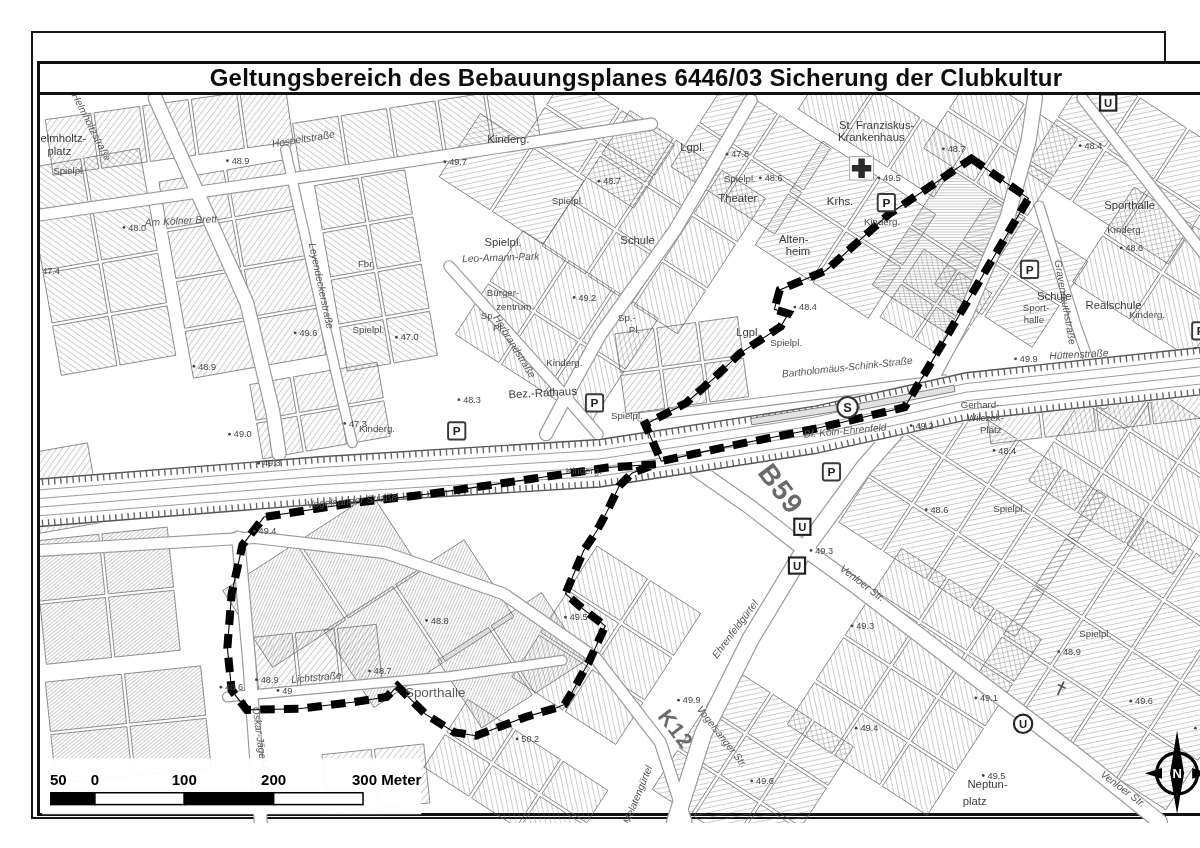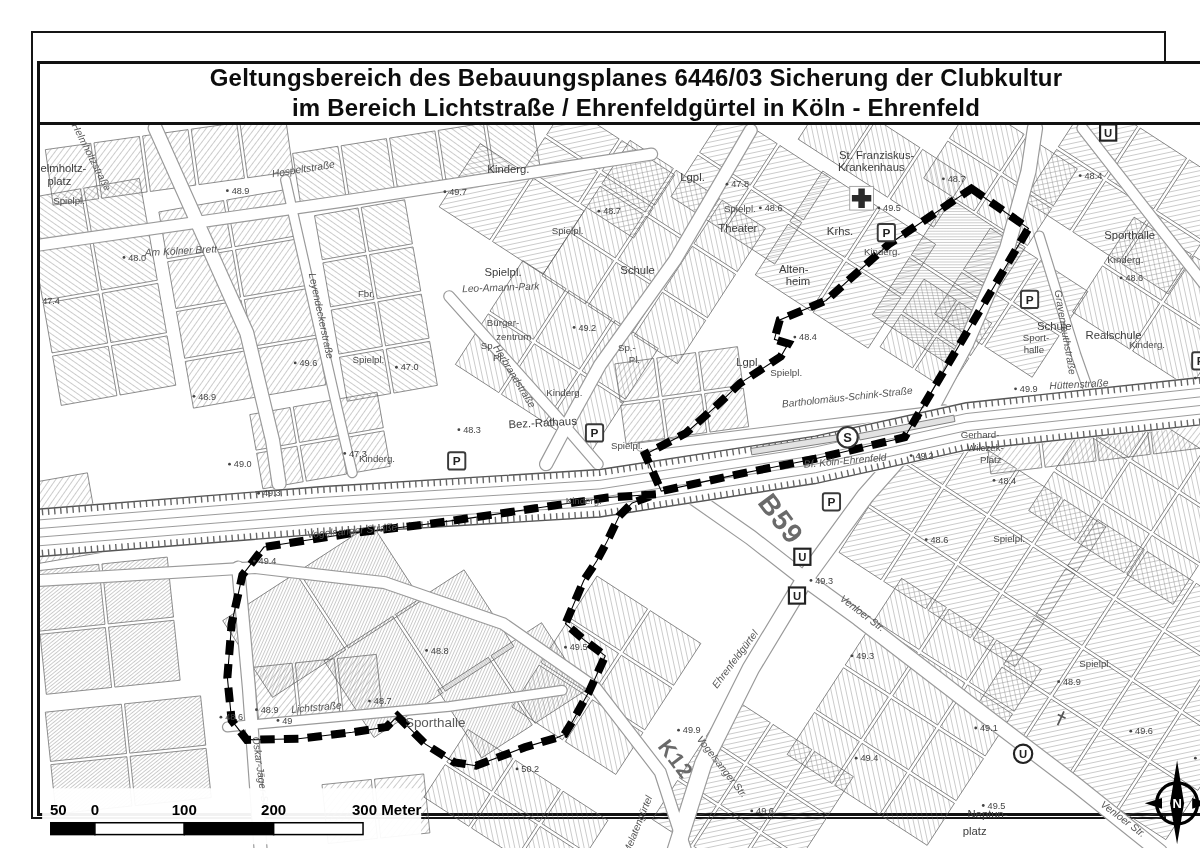--- a/index.html
+++ b/index.html
@@ -21,21 +21,20 @@
   .icon-letter{font-weight:bold;fill:#222;}
 </style>
 </head>
 <body>
 
 <div class="outer-line"></div>
 
 <div class="inner-box">
   <div class="title-band">
     <div class="title-line">Geltungsbereich des Bebauungsplanes 6446/03 Sicherung der Clubkultur</div>
-    <div class="title-line">im Bereich Lichtstraße / Ehrenfeldgürtel in Köln - Ehrenfeld</div>
   </div>
   <div class="map-wrap">
     <svg id="map" viewBox="40 137 1107 676" preserveAspectRatio="none">
         <defs>
           <pattern id="hA" width="4.5" height="4.5" patternUnits="userSpaceOnUse" patternTransform="rotate(45)">
             <line x1="0" y1="0" x2="0" y2="4.5" stroke="#6e6e6e" stroke-width="0.65"></line>
           </pattern>
           <pattern id="hB" width="4.5" height="4.5" patternUnits="userSpaceOnUse" patternTransform="rotate(-45)">
             <line x1="0" y1="0" x2="0" y2="4.5" stroke="#6e6e6e" stroke-width="0.65"></line>
           </pattern>

